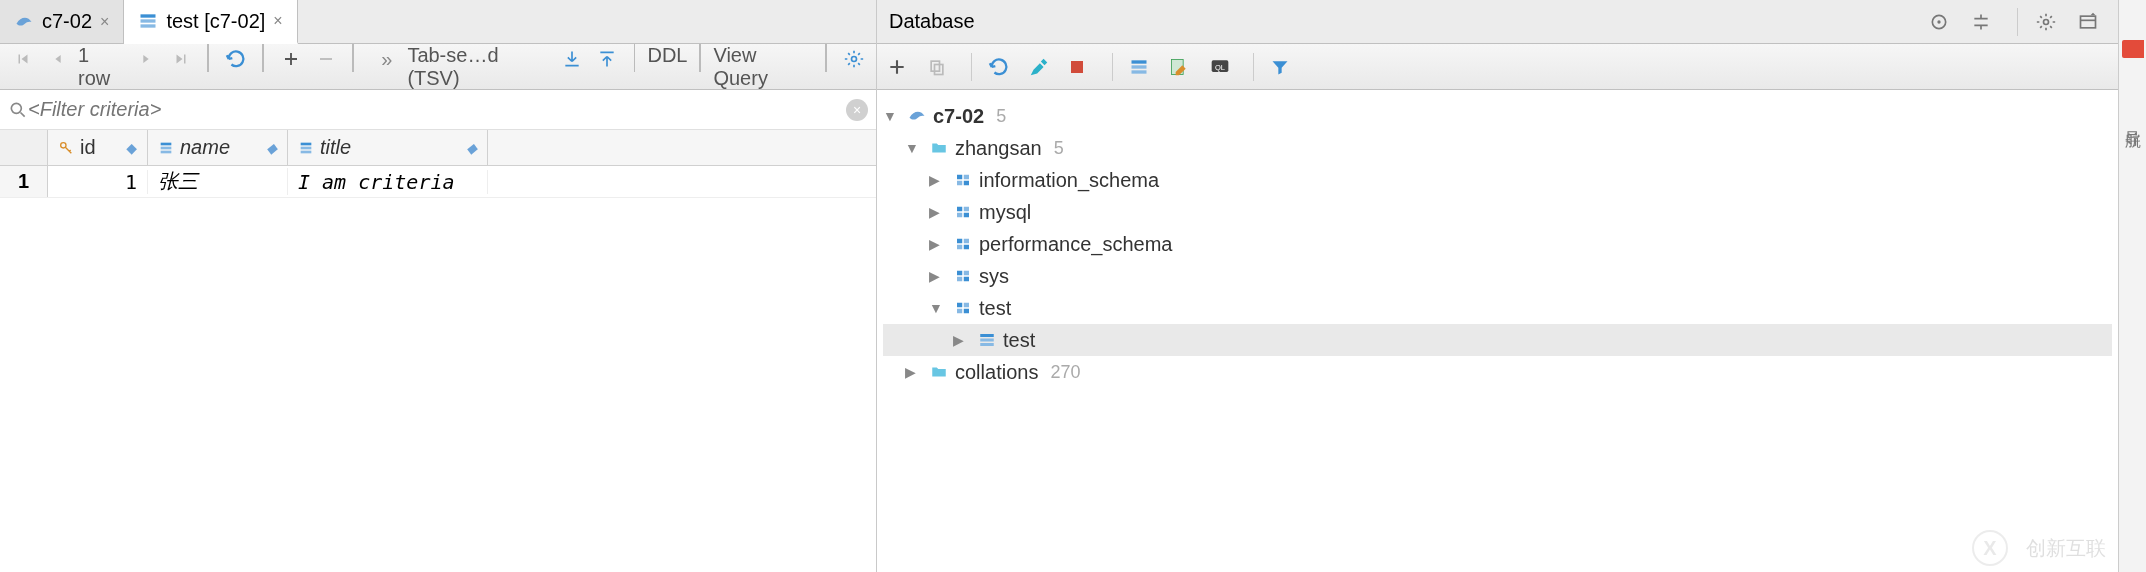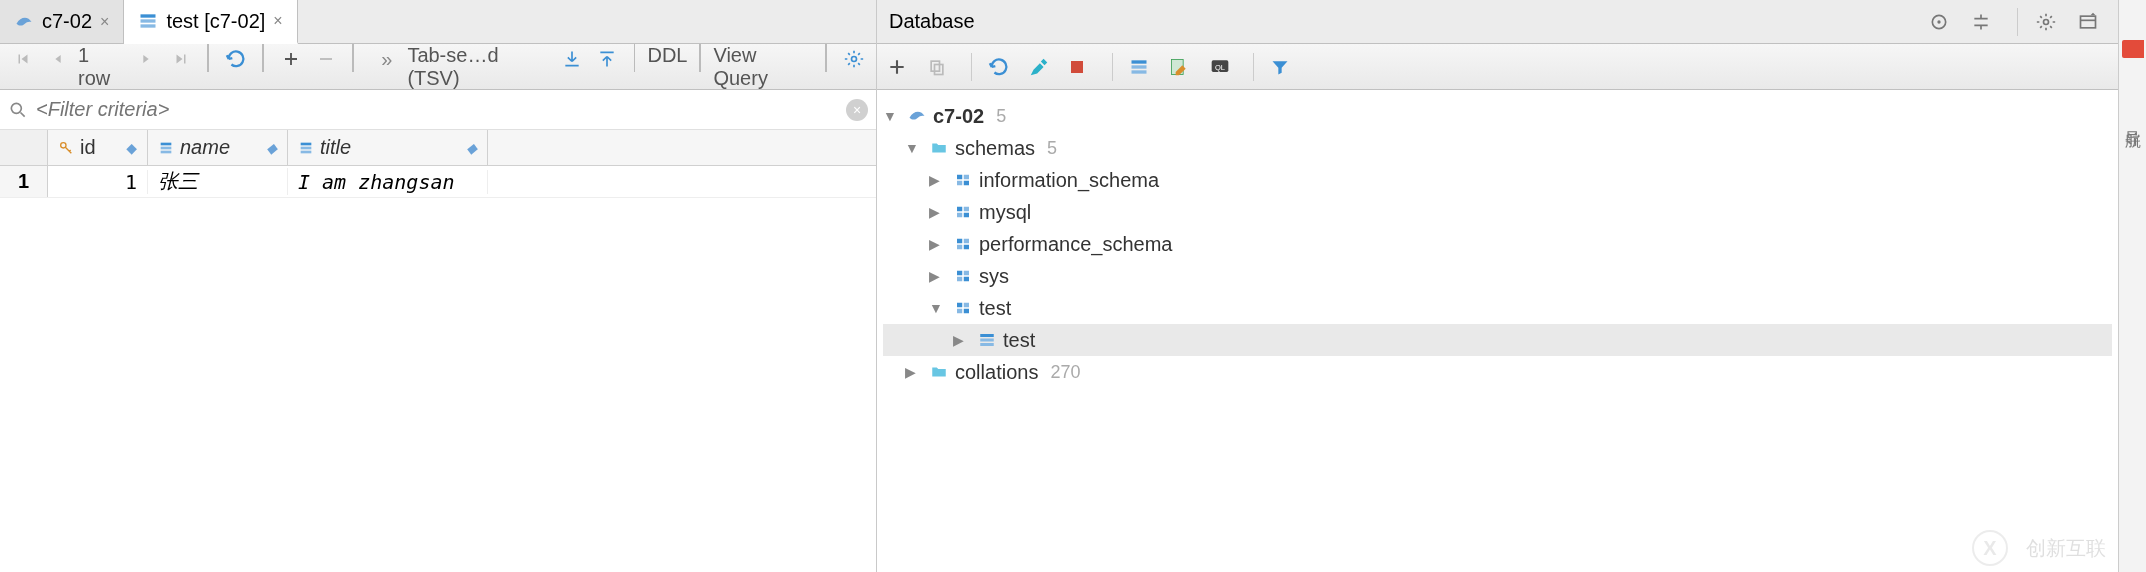--- a/index.html
+++ b/index.html
@@ -18,21 +18,21 @@
   
   .toolbar { display: flex; align-items: flex-start; height: 46px; background: linear-gradient(#f6f6f6,#e9e9e9); border-bottom: 1px solid #c0c0c0; padding: 0 8px; gap: 6px; }
   .tb-btn { width: 30px; height: 30px; display: inline-flex; align-items: center; justify-content: center; color: #555; cursor: pointer; border-radius: 4px; }
   .tb-btn.disabled { color: #bbb; cursor: default; }
   .tb-sep { width: 1px; height: 28px; background: #ccc; margin: 0 4px; }
   .dots { width: 2px; height: 28px; background-image: radial-gradient(#bbb 1px, transparent 1px); background-size: 2px 6px; margin: 0 6px; }
   .tb-text { color: #555; font-size: 20px; }
   .spacer { flex: 1; }
 
   
-  .filter-row { display: flex; align-items: center; height: 40px; border-bottom: 1px solid #e0e0e0; padding: 0 8px; gap: 8px; }
+  .filter-row { display: flex; align-items: center; height: 40px; border-bottom: 1px solid #e0e0e0; padding: 0 8px; }
   .filter-input { flex: 1; border: none; outline: none; font-size: 20px; color: #888; font-style: italic; }
   .clear-btn { width: 22px; height: 22px; border-radius: 50%; background: #d0d0d0; color: #fff; display: flex; align-items: center; justify-content: center; font-size: 14px; cursor: pointer; }
 
   
   .table-header { display: flex; height: 36px; background: #f6f6f6; border-bottom: 1px solid #d0d0d0; }
   .th { display: flex; align-items: center; gap: 6px; padding: 0 10px; border-right: 1px solid #d0d0d0; color: #333; }
   .th-gutter { width: 48px; background: #f0f0f0; }
   .th .sort { margin-left: auto; color: #6aa2d8; font-size: 14px; }
   .col-id { width: 100px; justify-content:space-between; }
   .col-name { width: 140px; font-style: italic; }
@@ -218,21 +218,21 @@
         <span>title</span>
         <span class="sort">◆</span>
       </div>
     </div>
 
     <div class="tbody">
       <div class="tr">
         <div class="td-gutter">1</div>
         <div class="td col-id">1</div>
         <div class="td col-name">张三</div>
-        <div class="td col-title">I am zhangsan</div>
+        <div class="td col-title">I am criteria</div>
       </div>
     </div>
   </div>
 
   <div class="right-panel">
     <div class="right-header">
       <span class="title">Database</span>
       <div class="hdr-icons">
         <span class="icon-btn">
             <svg width="20" height="20" viewBox="0 0 24 24">
@@ -329,21 +329,21 @@
         <span class="bold">c7-02</span>
         <span class="count">5</span>
       </div>
       <div class="node indent1">
         <span class="arrow">▼</span>
         <span>
             <svg width="20" height="18" viewBox="0 0 24 24">
               <path fill="#68c6e3" d="M3 6h6l2 2h10v10H3z"></path>
             </svg>
           </span>
-        <span>schemas</span>
+        <span>zhangsan</span>
         <span class="count">5</span>
       </div>
 
       <div class="node indent2">
         <span class="arrow">▶</span>
         <span>
             <svg width="20" height="18" viewBox="0 0 24 24">
               <rect x="4" y="5" width="7" height="6" fill="#3b8fd4"></rect>
               <rect x="13" y="5" width="7" height="6" fill="#87b9e4"></rect>
               <rect x="4" y="13" width="7" height="6" fill="#87b9e4"></rect>

